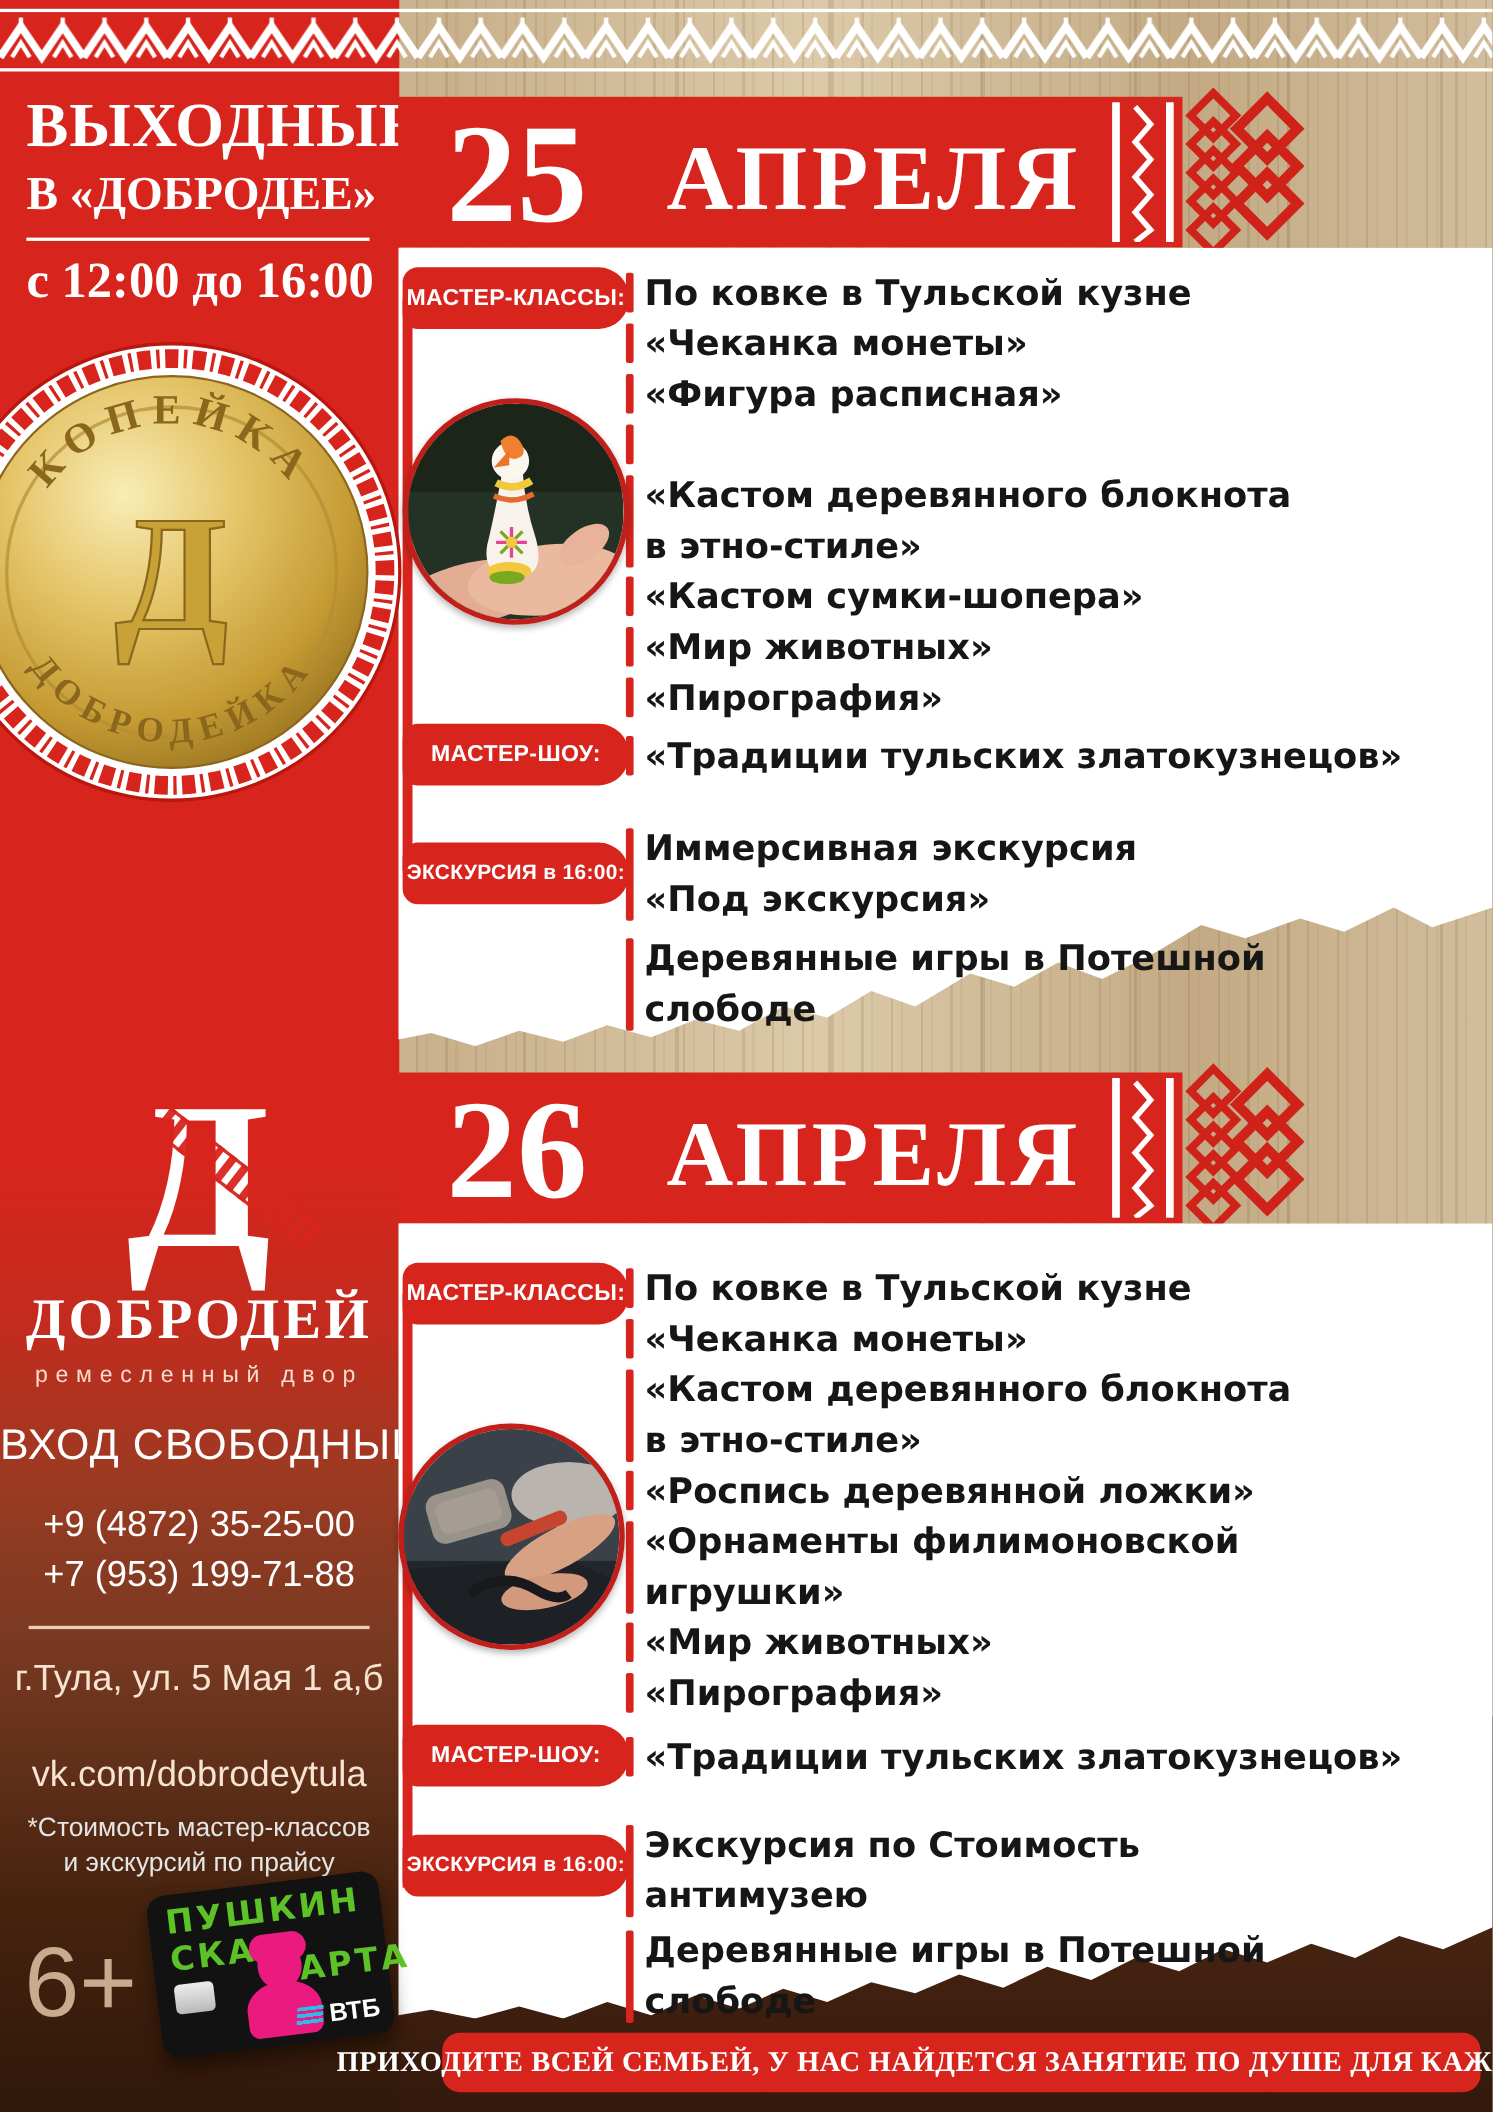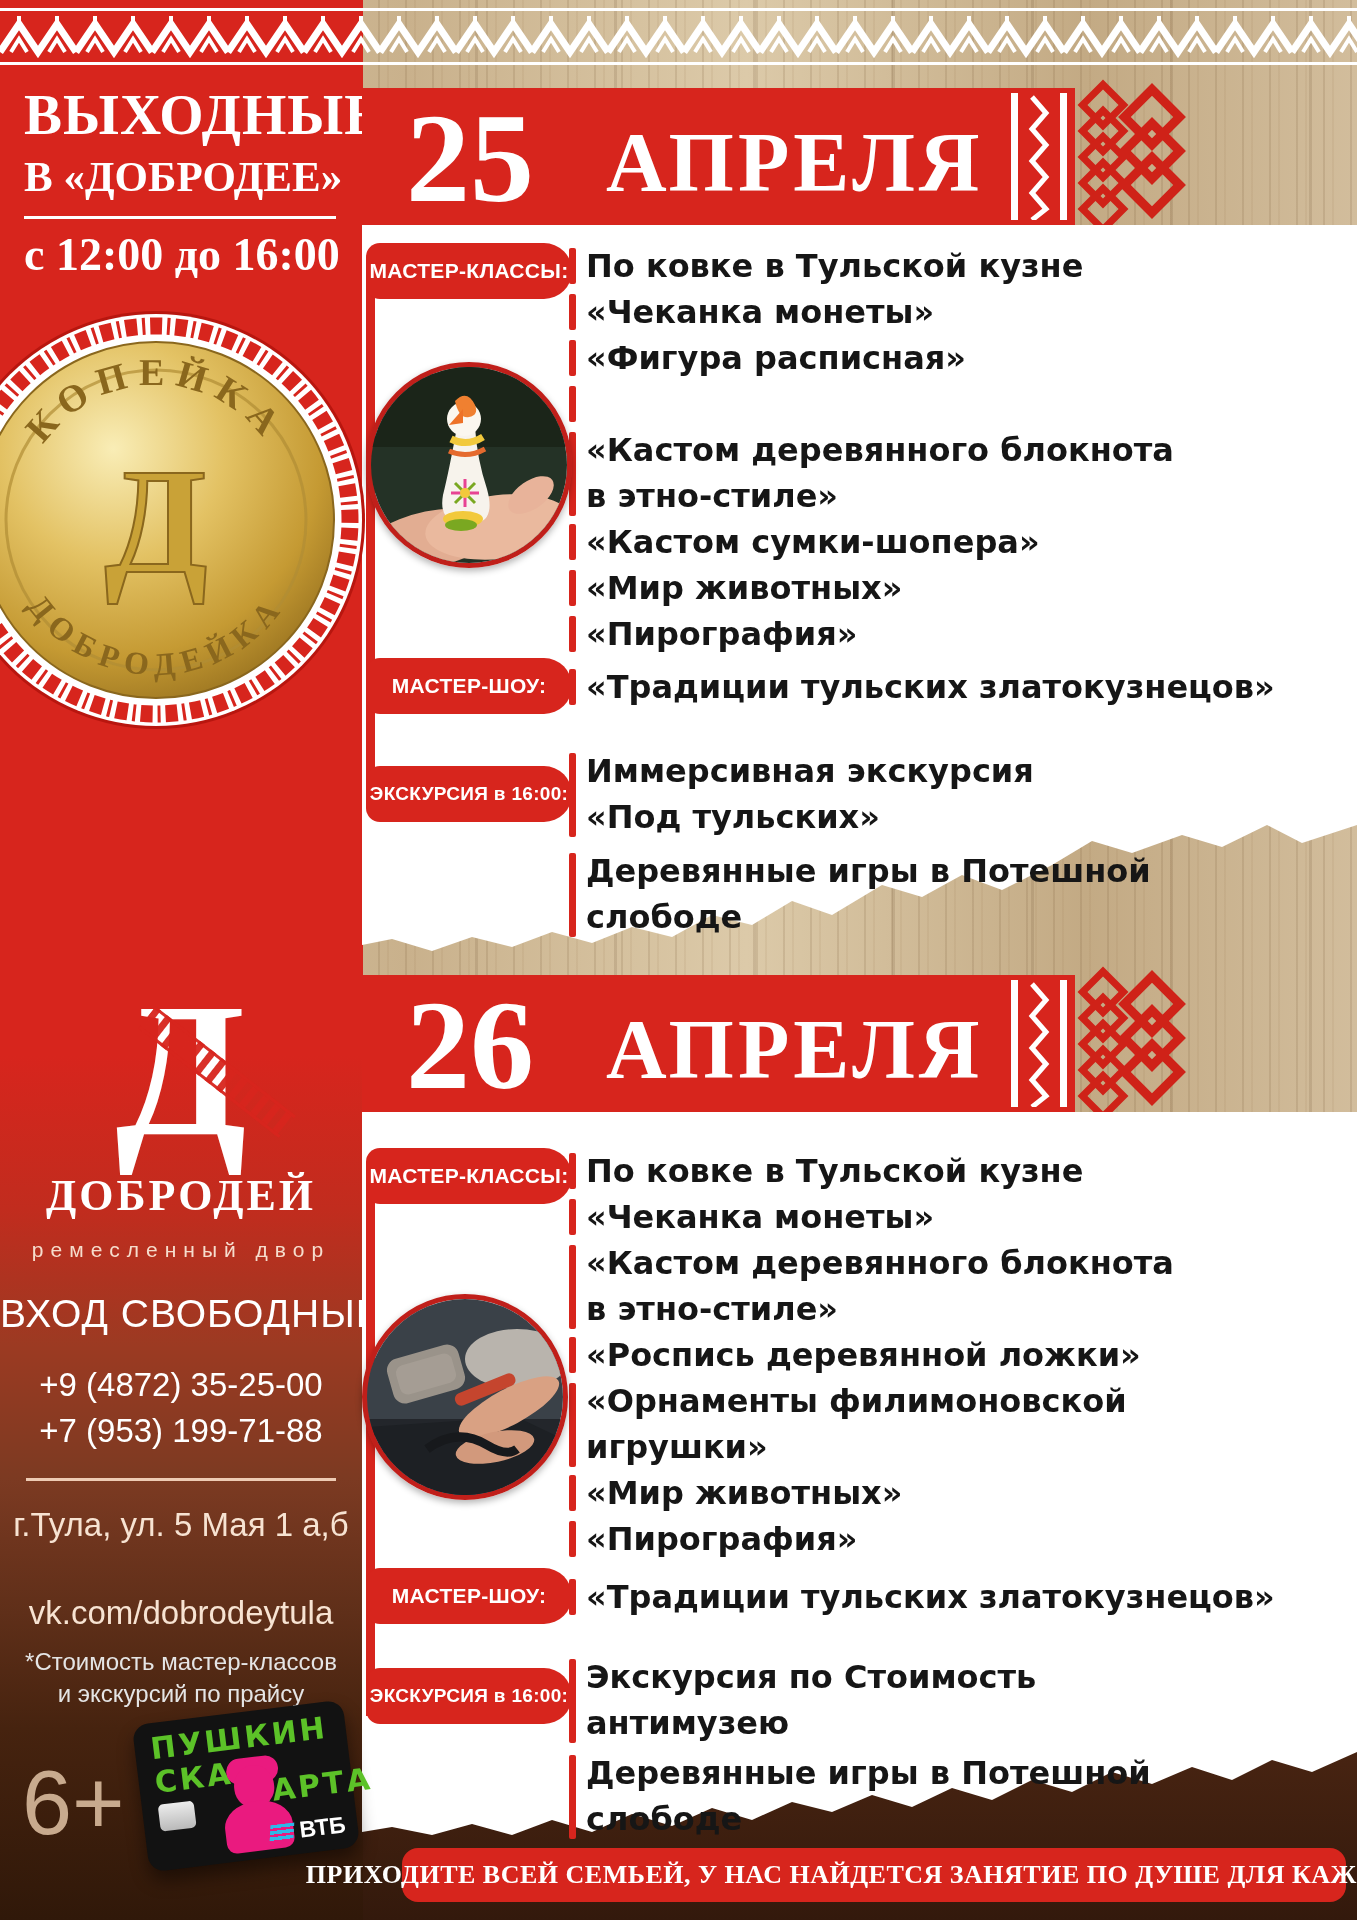--- a/index.html
+++ b/index.html
@@ -68,21 +68,21 @@
   
   .coin{left:-64px;top:300px;z-index:2;}
 
   
   .ctr{left:0;width:362px;text-align:center;white-space:nowrap;}
   .logo-d{top:975px;font-family:"Liberation Serif",serif;font-weight:700;font-size:190px;
     line-height:1;color:#fff;z-index:2;}
   .logo-sash{left:128px;top:1058px;width:178px;height:22px;transform:rotate(38deg);z-index:3;
     background:repeating-linear-gradient(90deg,rgba(215,37,29,.95) 0 7px,rgba(215,37,29,0) 7px 14px);
     border-top:3px solid rgba(215,37,29,.95);border-bottom:3px solid rgba(215,37,29,.95);}
-  .brand-name{top:1170px;font-family:"Liberation Serif",serif;font-weight:700;font-size:44px;
+  .brand-name{top:1170px;font-family:"Liberation Serif",serif;font-weight:700;font-size:52px;
     color:#fff;letter-spacing:3px;}
   .brand-sub{top:1238px;font-size:21px;letter-spacing:7px;color:#f6ddcd;}
   .admission{top:1292px;font-size:39px;color:#fff;letter-spacing:1px;}
   .phone{color:#fff;font-size:33px;}
   .divider{left:26px;top:1478px;width:310px;height:3px;background:#eecbb4;}
   .addr{color:#f7e3d2;font-size:33px;}
   .note{color:#e5e5e5;font-size:24px;}
   .age{left:22px;top:1752px;font-size:90px;font-weight:400;color:#c8aa8e;z-index:3;}
 
   
@@ -230,21 +230,21 @@
     </div>
   <div class="abs ln" style="top:664px">
       <i class="mk"></i>
       <span>«Традиции тульских златокузнецов»</span>
     </div>
   <div class="abs ln" style="top:748px">
       <i class="mk tall"></i>
       <span>Иммерсивная экскурсия</span>
     </div>
   <div class="abs ln" style="top:794px">
-      <span>«Под тульских»</span>
+      <span>«Под экскурсия»</span>
     </div>
   <div class="abs ln" style="top:848px">
       <i class="mk tall"></i>
       <span>Деревянные игры в Потешной</span>
     </div>
   <div class="abs ln" style="top:894px">
       <span>слободе</span>
     </div>
 
   <div class="abs photo" id="photo25">

